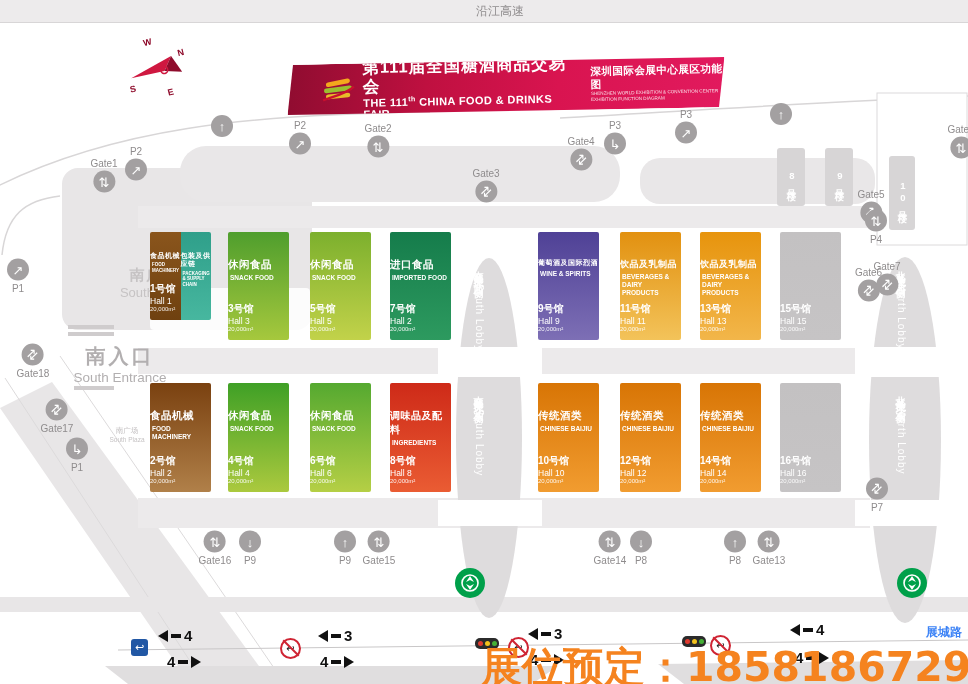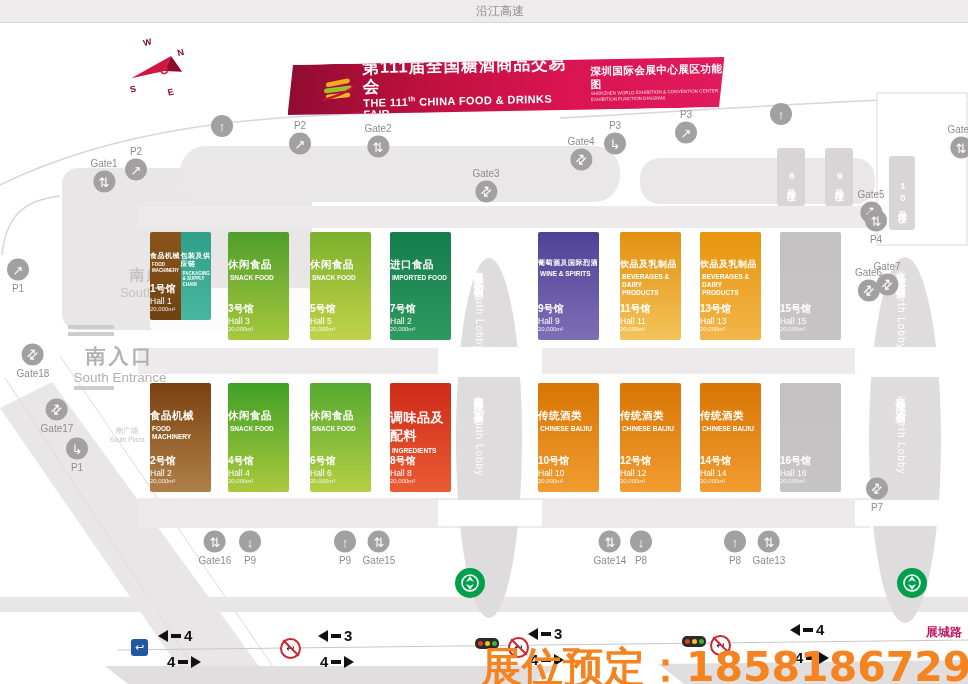--- a/index.html
+++ b/index.html
@@ -2,21 +2,21 @@
 <html><head>
 <meta charset="utf-8">
 <style>
   html,body{margin:0;padding:0;background:#fff;}
   .stage{position:relative;width:968px;height:684px;background:#fff;overflow:hidden;
          font-family:"Liberation Sans","DejaVu Sans",sans-serif;}
   .bg{position:absolute;left:0;top:0;z-index:0;}
   .abs{position:absolute;}
   
   .top-road-label{left:440;top:3px;left:440px;width:120px;text-align:center;font-size:12px;color:#8f8c8d;z-index:2;}
-  .bottom-road-label{right:6px;top:624px;font-size:12px;font-weight:bold;color:#be185d;z-index:5;}
+  .bottom-road-label{right:6px;top:624px;font-size:12px;font-weight:bold;color:#3b82f6;z-index:5;}
   
   .compass{left:124px;top:38px;width:64px;height:64px;z-index:3;transform:rotate(-14deg);}
   .compass .pt{position:absolute;font-size:9px;font-weight:bold;color:#8f0c2c;}
   
   .banner{left:287px;top:60px;width:438px;height:52px;z-index:6;color:#fff;
     background:linear-gradient(95deg,#8f0c30 0%,#bf1040 32%,#d91450 62%,#e21a5e 100%);
     transform:rotate(-1.3deg);clip-path:polygon(1.5% 0,100% 4%,98.5% 100%,0 96%);
     box-shadow:0 3px 7px rgba(140,15,55,.35);display:flex;align-items:center;gap:8px;padding-left:34px;box-sizing:border-box;}
   .banner-title-zh{font-size:16.5px;font-weight:bold;letter-spacing:1px;line-height:1.15;}
   .banner-title-en{font-size:11px;font-weight:bold;letter-spacing:.4px;}
@@ -303,21 +303,21 @@
           <div class="cat-en">SNACK FOOD</div>
         </div>
         <div class="foot">
           <div class="f-num">6号馆</div>
           <div class="f-name">Hall 6</div>
           <div class="f-area">20,000m²</div>
         </div>
       </div>
       <div class="hall" style="left: 390px; top: 383px; height: 109px; background: linear-gradient(rgb(206, 42, 24), rgb(234, 92, 51));">
         <div class="cat">
-          <div class="cat-zh" style="font-size:13px">调味品及配料</div>
+          <div class="cat-zh" style="font-size:10px">调味品及配料</div>
           <div class="cat-en">INGREDIENTS</div>
         </div>
         <div class="foot">
           <div class="f-num">8号馆</div>
           <div class="f-name">Hall 8</div>
           <div class="f-area">20,000m²</div>
         </div>
       </div>
       <div class="hall" style="left: 538px; top: 383px; height: 109px; background: linear-gradient(rgb(216, 117, 5), rgb(241, 156, 48));">
         <div class="cat">

